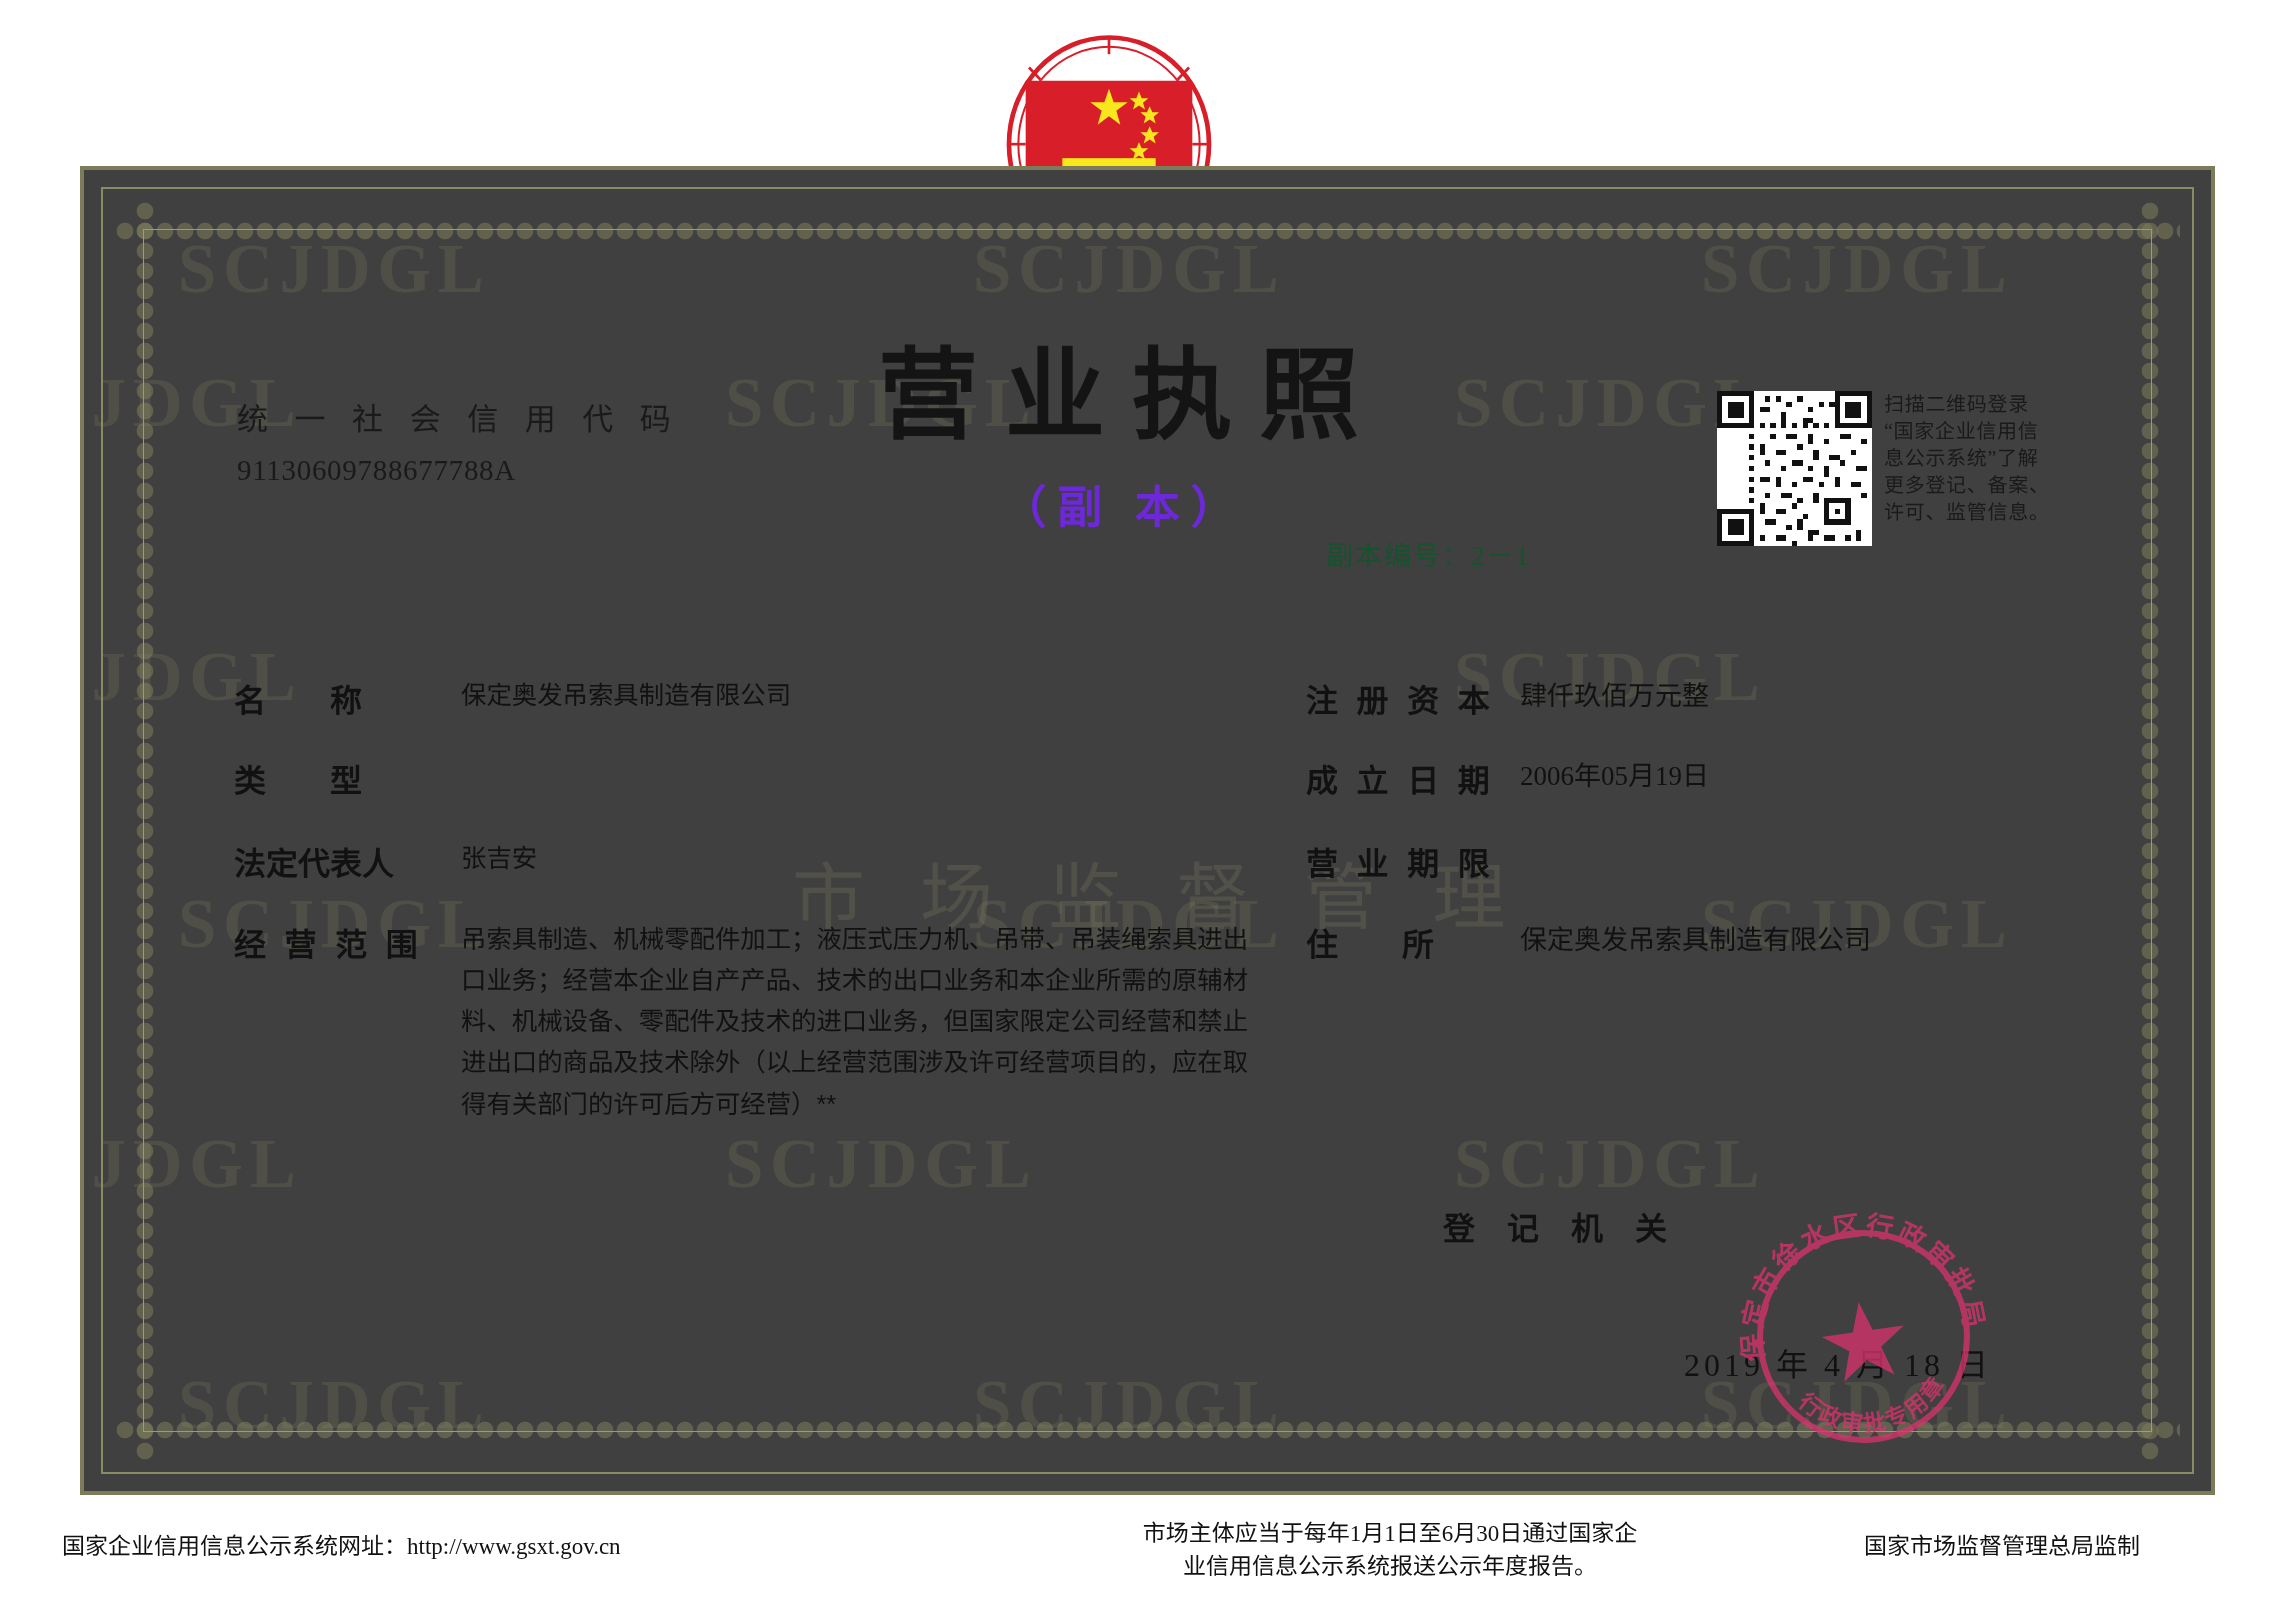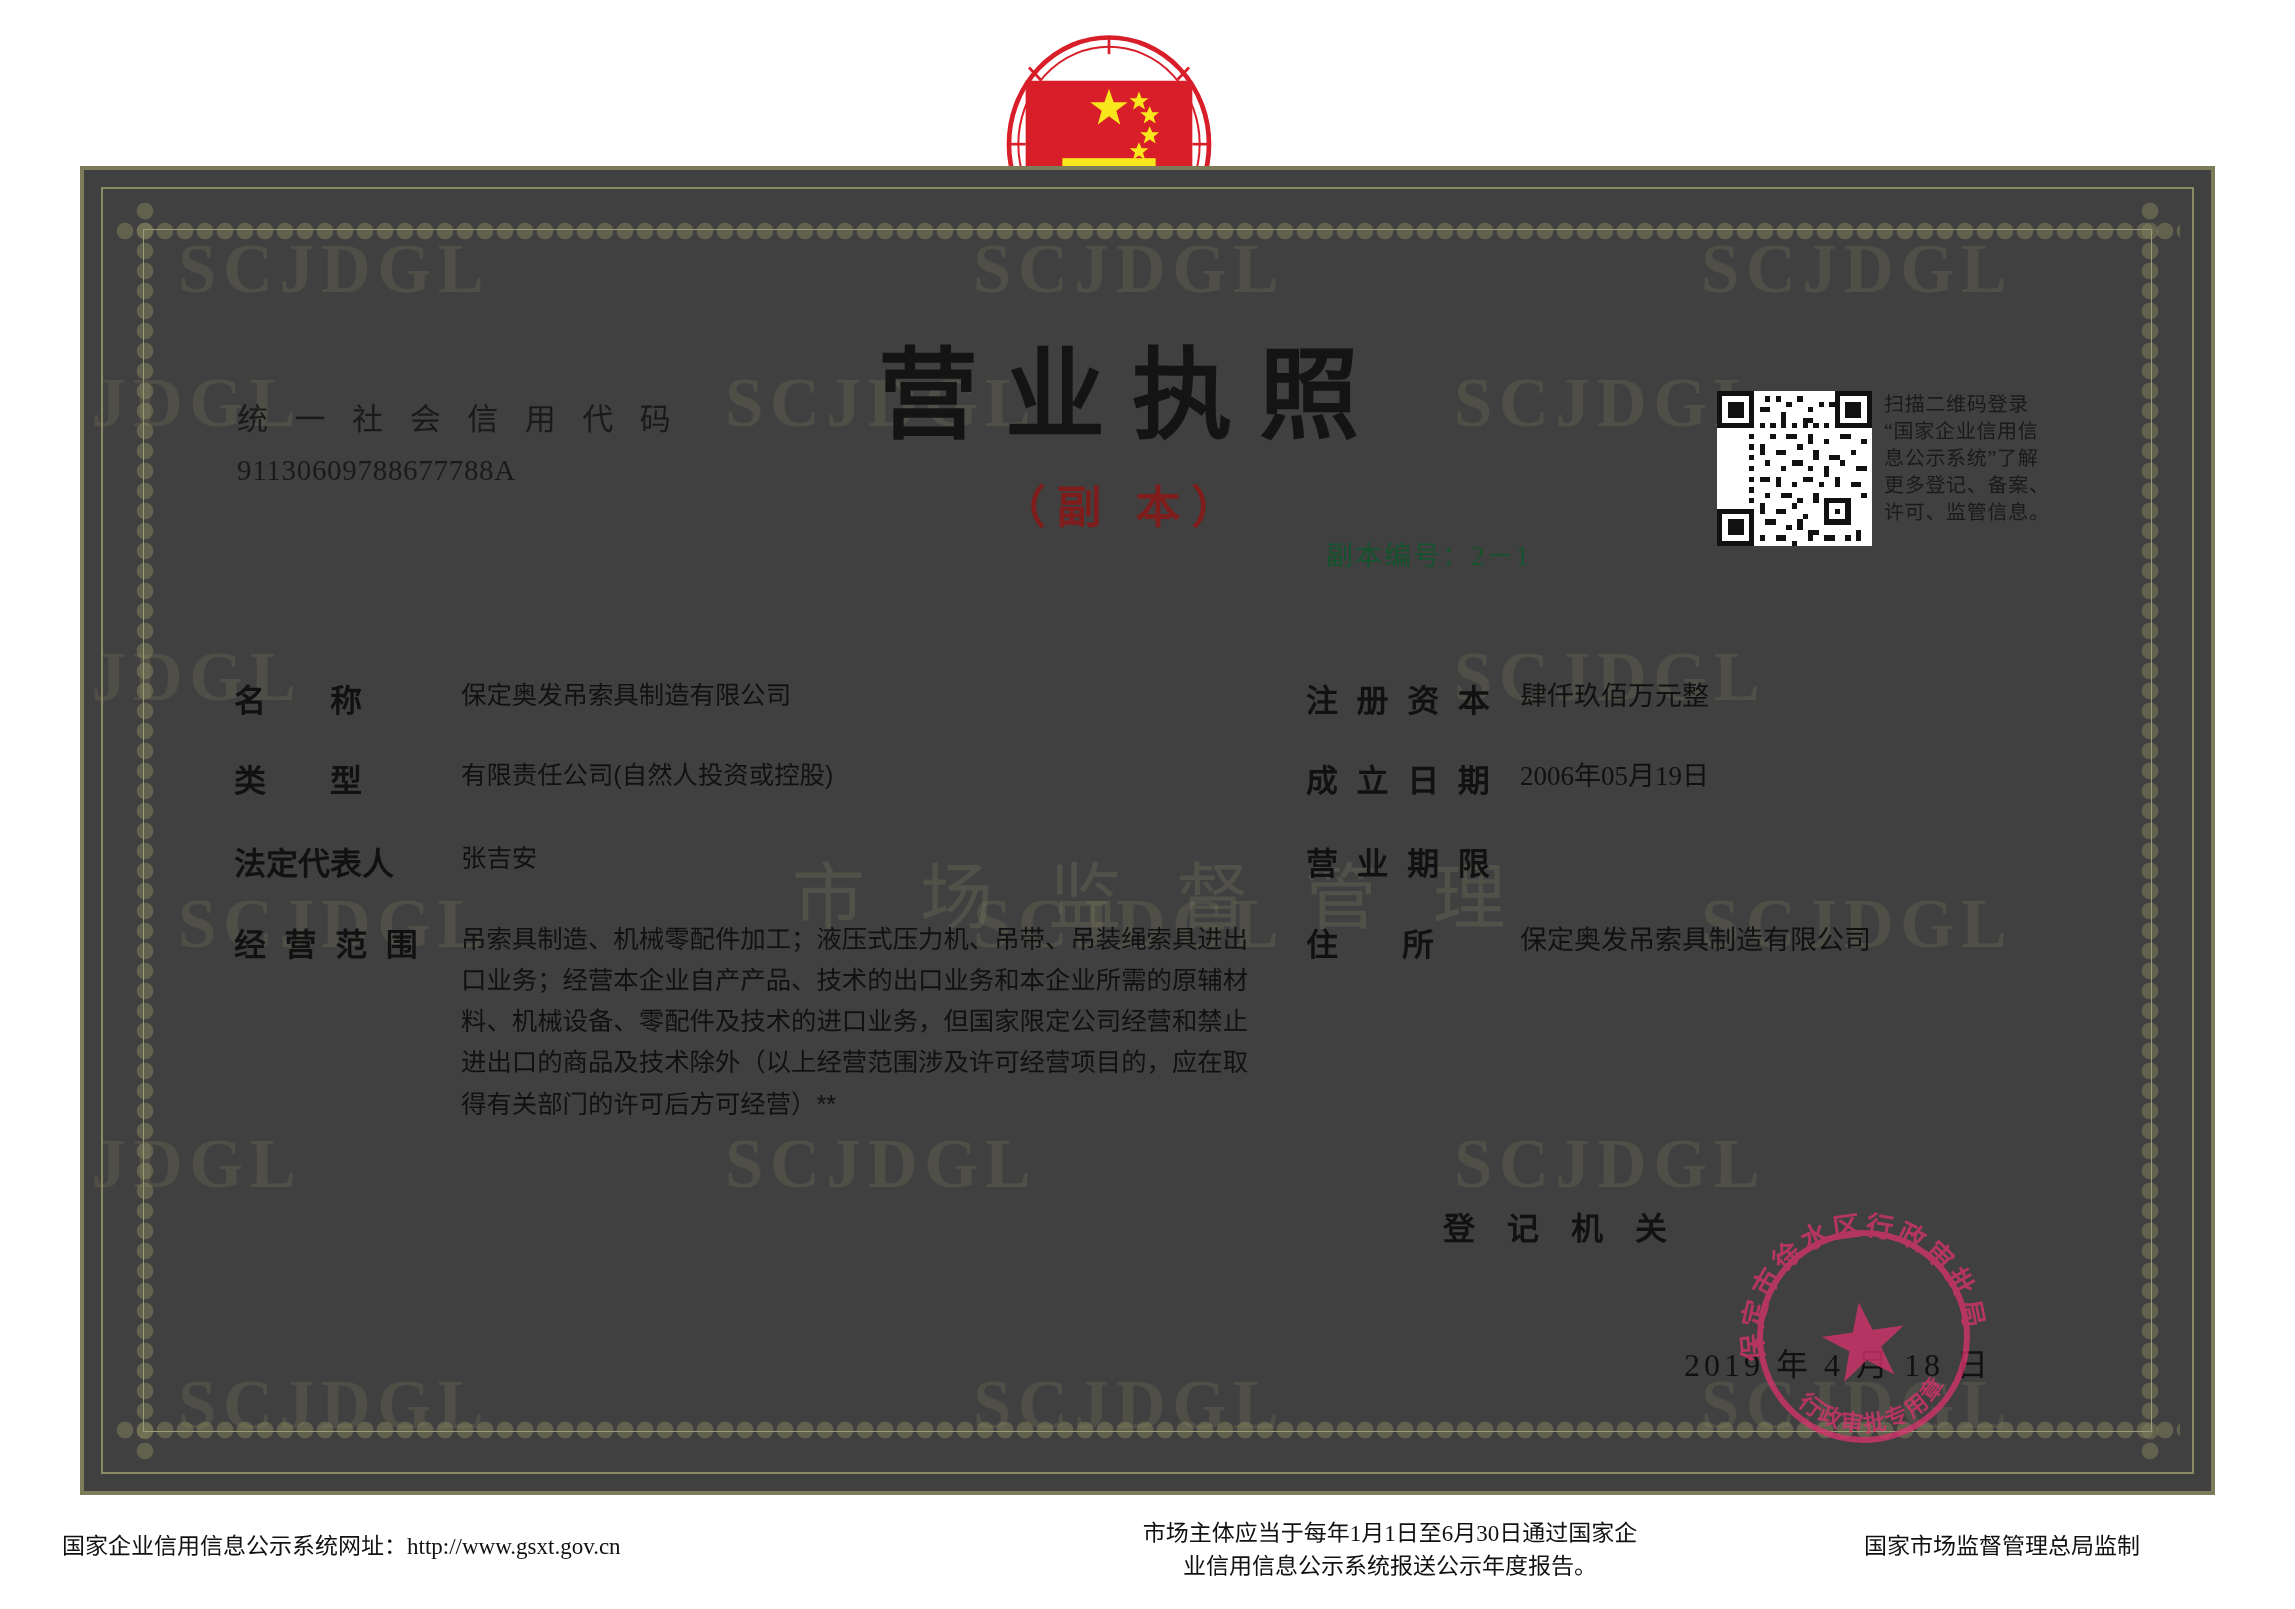--- a/index.html
+++ b/index.html
@@ -99,25 +99,25 @@
   #main-title {
     font-family: "Liberation Serif", "DejaVu Serif", serif;
     font-weight: bold;
     font-size: 100px;
     letter-spacing: 27px;
     color: #141414;
     text-indent: 27px;
   }
   #sub-title {
     margin-top: 12px;
-    font-family: Liberation Sans, sans-serif;
+    font-family: Liberation Serif, serif;
     font-weight: bold;
     font-size: 45px;
     letter-spacing: 10.7px;
-    color: #7f1d1d;
+    color: #6d28d9;
     text-indent: 10.7px;
   }
   #copy-number {
     position: absolute;
     left: 1326px;
     top: 534px;
     font-size: 27px;
     letter-spacing: 2px;
     color: #14532d;
     font-family: "Liberation Serif", serif;
@@ -444,21 +444,20 @@
   <div id="qr-note">扫描二维码登录“国家企业信用信息公示系统”了解更多登记、备案、许可、监管信息。</div>
 </div>
 
 <div class="field" id="fld-name">
   <span class="f-label lbl-box-4">名　　称</span>
   <span class="f-value val-left">保定奥发吊索具制造有限公司</span>
 </div>
 
 <div class="field" id="fld-type">
   <span class="f-label lbl-box-4">类　　型</span>
-  <span class="f-value val-left">有限责任公司(自然人投资或控股)</span>
 </div>
 
 <div class="field" id="fld-legal">
   <span class="f-label lbl-box-4">法定代表人</span>
   <span class="f-value val-left">张吉安</span>
 </div>
 
 <div class="field" id="fld-scope">
   <span class="f-label lbl-box-4" style="letter-spacing:5.3px;">经 营 范 围</span>
   <span class="f-value val-left" style="width:808px; display:inline-block;">吊索具制造、机械零配件加工；液压式压力机、吊带、吊装绳索具进出口业务；经营本企业自产产品、技术的出口业务和本企业所需的原辅材料、机械设备、零配件及技术的进口业务，但国家限定公司经营和禁止进出口的商品及技术除外（以上经营范围涉及许可经营项目的，应在取得有关部门的许可后方可经营）**</span>

